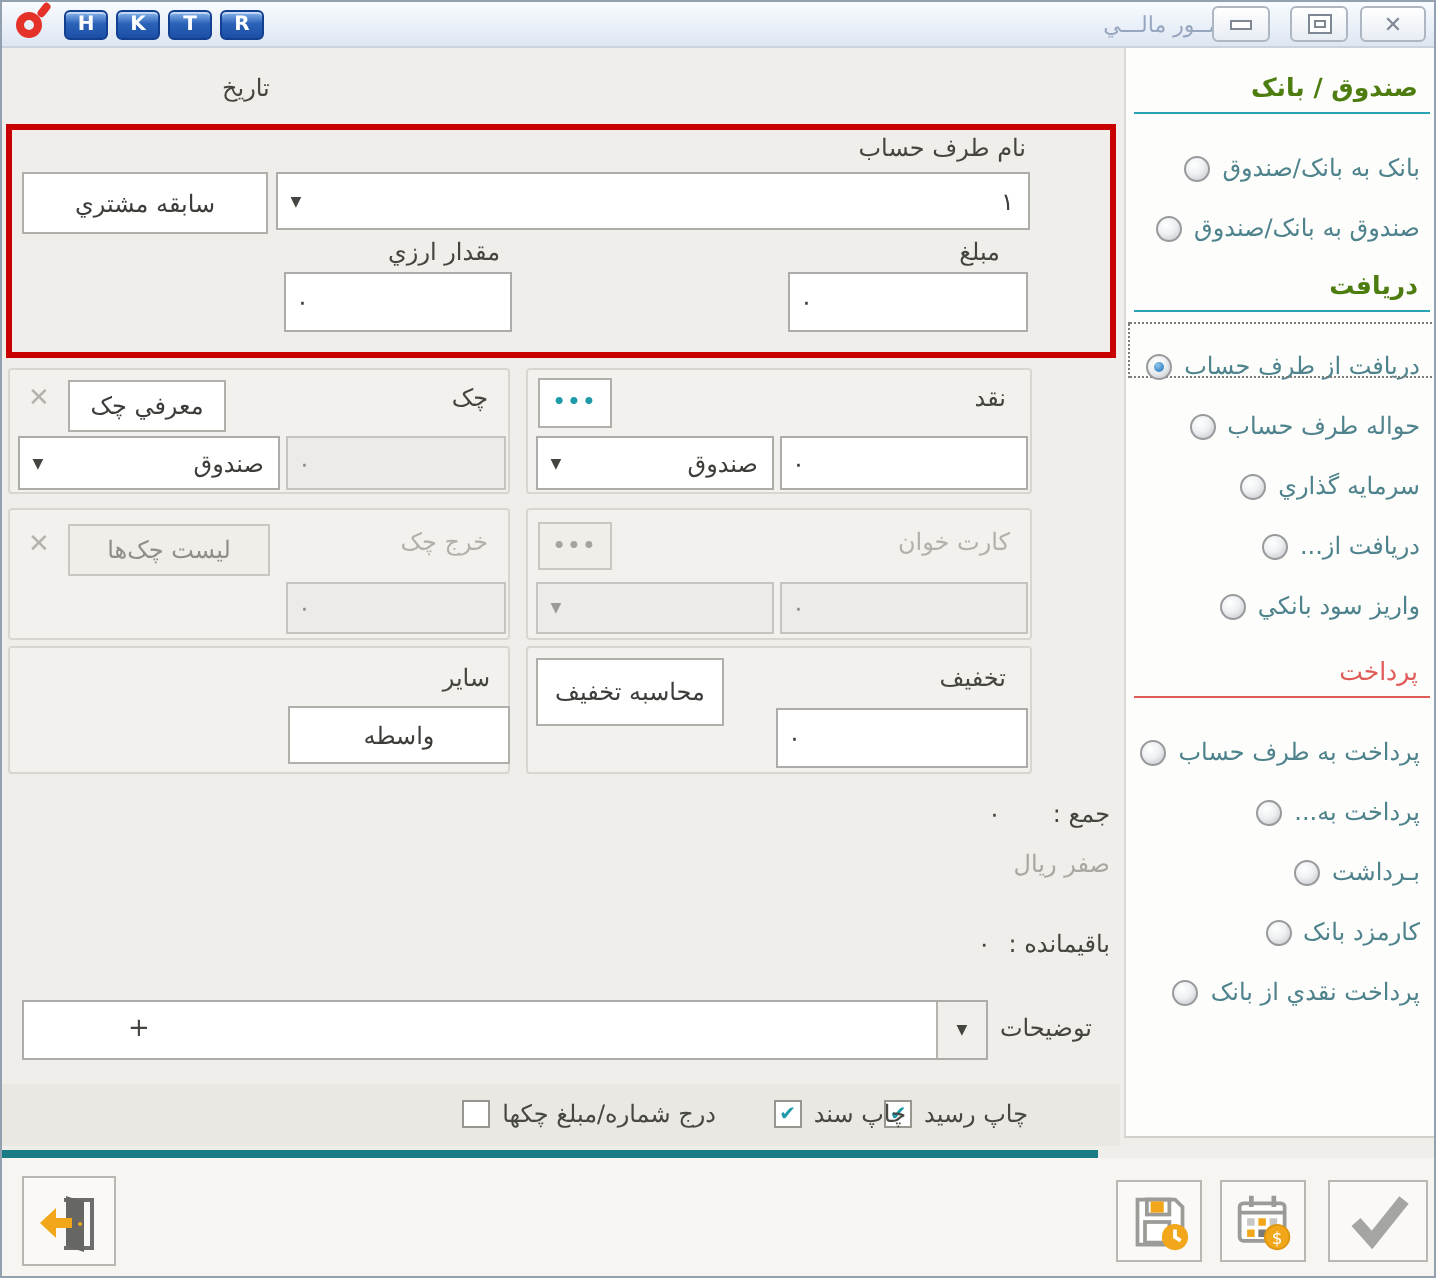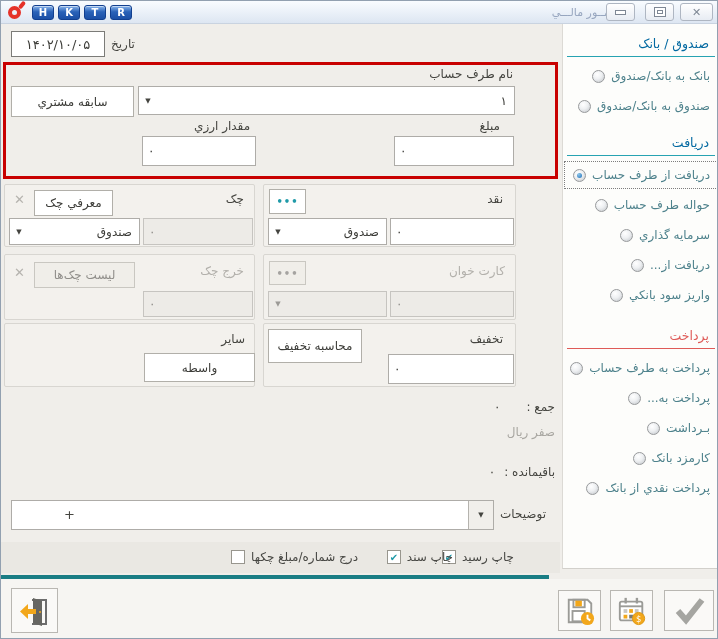--- a/index.html
+++ b/index.html
@@ -71,25 +71,25 @@
         display:flex; align-items:center; justify-content:center; font-size:10px;
         font-weight:bold; color:#1f9aa8; }
   .cb span { display:none; }
   .cb.checked span { display:block; }
 
   
   .sidebar { position:absolute; left:561px; top:23px; width:157px; height:545px;
              background:#fdfdfb; border-left:1px solid #dcdad5; border-bottom:1px solid #d2d0cb;
              padding-top:10px; direction:rtl; }
   .sb-h { font-size:12.5px; line-height:16px; padding:2px 10px 4px 0; white-space:nowrap; }
-  .sb-h.teal { color:#0369a1; }
+  .sb-h.teal { color:#4d7c0f;font-weight:bold; }
   .sb-h.red  { color:#df5b58;padding-left:41px; }
   .sb-hr { border:none; border-top:1px solid #27a3b2; margin:0 4px 4px 4px; }
   .sb-hr.red { border-color:#df5b58; }
-  .sb-item { display:flex; direction:rtl; align-items:center; gap:6px; height:30px;
+  .sb-item { display:flex; direction:rtl; align-items:flex-end; gap:6px; height:30px;
              padding-right:9px; font-size:12px; color:#4e828c; white-space:nowrap; }
   .sb-item.selected { outline:1px dotted #7d7d7d; outline-offset:-2px; }
   .radio { width:13px; height:13px; border-radius:50%; border:1px solid #989a9c; flex:none;
            background:radial-gradient(circle at 38% 32%, #ffffff 0%, #eef0f2 45%, #c0c4c8 100%);
            position:relative; }
   .radio.on::after { content:""; position:absolute; inset:3px; border-radius:50%;
            background:radial-gradient(circle at 35% 30%, #8ec6ea, #1e6fb8); }
   .sb-gap-a { height:12px; } .sb-gap-b { height:16px; }
 
   
@@ -114,21 +114,20 @@
         <span class="g-min"></span>
       </div>
     <div class="winbtn" style="left:644px;width:29px">
         <span class="g-max"></span>
       </div>
     <div class="winbtn" style="left:679px;width:33px">
         <span class="g-close">✕</span>
       </div>
   </div>
 
-  <div class="inp" style="left:10px;top:30px;width:94px;height:26px;border-color:#7b7b78;justify-content:center;font-size:13px">۱۴۰۲/۱۰/۰۵</div>
   <div class="lbl" style="left:110px;top:36px">تاریخ</div>
 
   <div class="hl-box">
     <div class="lbl" style="right:42px;top:2px">نام طرف حساب</div>
     <div class="combo" style="left:132px;top:21px;width:377px;height:29px">
       <span class="arr">▼</span>
       <span class="cval">۱</span>
     </div>
     <div class="btn" style="left:5px;top:21px;width:123px;height:31px">سابقه مشتري</div>
     <div class="lbl" style="right:55px;top:54px">مبلغ</div>

